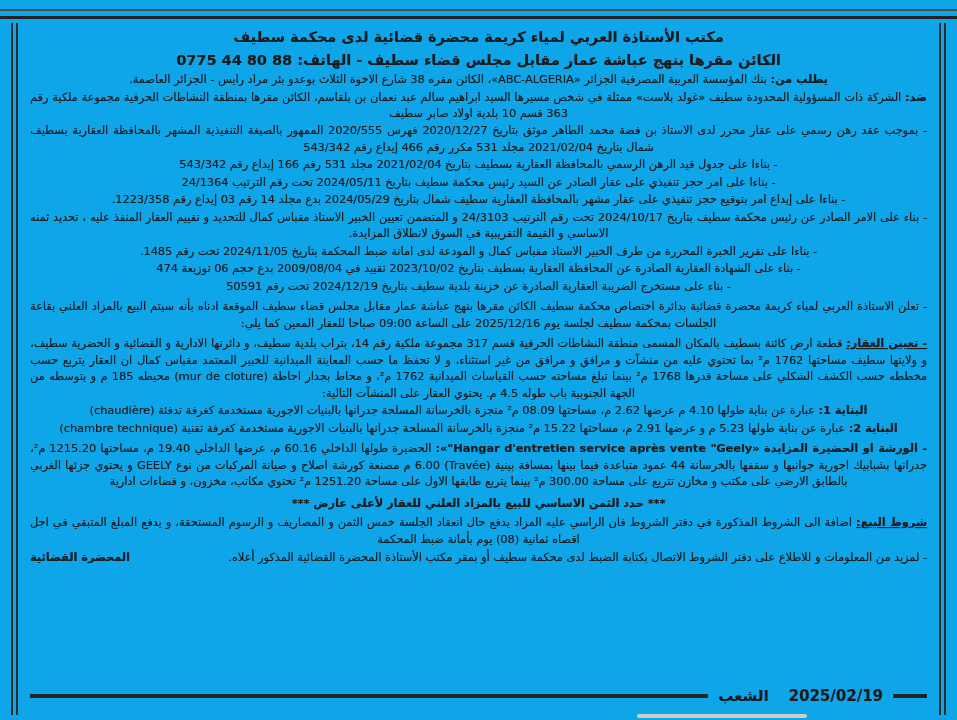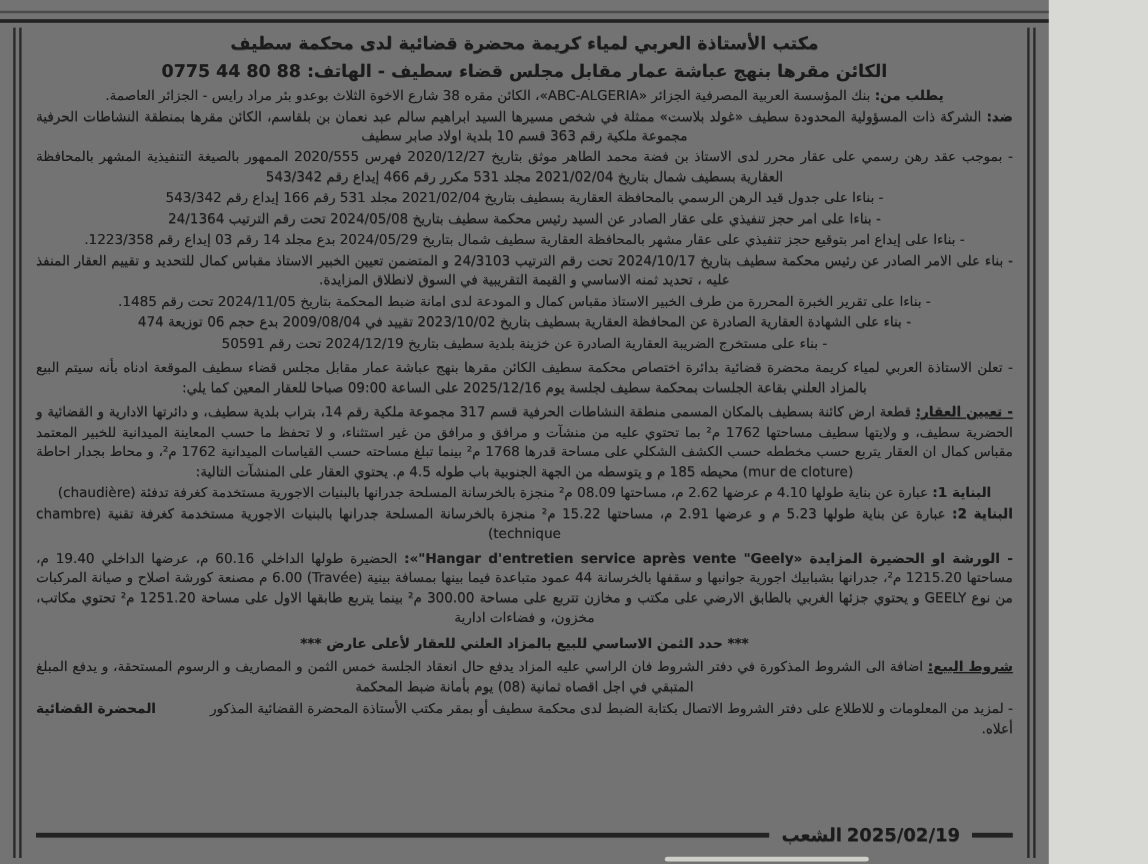--- a/index.html
+++ b/index.html
@@ -1,18 +1,18 @@
 <!DOCTYPE html>
 <html lang="ar"><head>
 <meta charset="utf-8">
 <style>
   html,body{margin:0;padding:0;background:#d8d8d4;}
   .page{
-    width:874px;height:720px;position:relative;overflow:hidden;
-    background:#737373;color:#1b1b1b;
+    width:957px;height:720px;position:relative;overflow:hidden;
+    background:#0ea5e9;color:#1b1b1b;
     font-family:"DejaVu Sans",sans-serif;
     direction:rtl;
     text-shadow:0.25px 0.25px 0.2px rgba(20,20,20,.45);
   }
   .rule-thin{position:absolute;top:9px;left:0;right:0;height:2px;background:#4a4a4a;}
   .rule-thick{position:absolute;top:16px;left:0;right:0;height:3px;background:#232323;}
   .frame{
     position:absolute;top:23px;left:11px;right:11px;bottom:5px;
     border-left:7px double #2b2b2b;border-right:7px double #2b2b2b;
     padding:4px 12px 0 12px;display:flex;flex-direction:column;overflow:hidden;
@@ -28,21 +28,21 @@
   .p{margin:1px 0;text-align:justify;text-align-last:center;}
   .p .lbl{font-weight:bold;}
   .p .lbl.u{text-decoration:underline;}
   .p.center-line{text-align:left;text-align-last:center;font-weight:bold;margin:5px 0 3px;}
   .p.mt{margin-top:4px;}
   .closing-row{display:flex;justify-content:space-between;align-items:baseline;margin:2px 0 0;}
   .closing-row .sig{font-weight:bold;margin-right:37px;white-space:nowrap;}
   .footer{direction:ltr;display:flex;align-items:center;gap:10px;margin-top:auto;margin-bottom:10px;}
   .footer-line{flex:1;height:4px;background:#232323;}
   .footer-line.short{flex:0 0 34px;}
-  .footer-text{font-weight:bold;font-size:15px;white-space:nowrap;display:flex;gap:4px;align-items:baseline;}
+  .footer-text{font-weight:bold;font-size:15px;white-space:nowrap;display:flex;gap:20px;align-items:baseline;}
   .scan-artifact{position:absolute;bottom:2px;right:150px;width:170px;height:4px;background:#cfcfca;border-radius:3px;}
 </style>
 </head>
 <body>
 
 <div class="page">
   <div class="rule-thin"></div>
   <div class="rule-thick"></div>
 
   <div class="frame">
@@ -68,21 +68,21 @@
 
       <div class="p">
         <span>- بموجب عقد رهن رسمي على عقار محرر لدى الاستاذ بن فضة محمد الطاهر موثق بتاريخ 2020/12/27 فهرس 2020/555 الممهور بالصيغة التنفيذية المشهر بالمحافظة العقارية بسطيف شمال بتاريخ 2021/02/04 مجلد 531 مكرر رقم 466 إيداع رقم 543/342</span>
       </div>
 
       <div class="p">
         <span>- بناءا على جدول قيد الرهن الرسمي بالمحافظة العقارية بسطيف بتاريخ 2021/02/04 مجلد 531 رقم 166 إيداع رقم 543/342</span>
       </div>
 
       <div class="p">
-        <span>- بناءا على امر حجز تنفيذي على عقار الصادر عن السيد رئيس محكمة سطيف بتاريخ 2024/05/08 تحت رقم الترتيب 24/1364</span>
+        <span>- بناءا على امر حجز تنفيذي على عقار الصادر عن السيد رئيس محكمة سطيف بتاريخ 2024/05/11 تحت رقم الترتيب 24/1364</span>
       </div>
 
       <div class="p">
         <span>- بناءا على إيداع امر بتوقيع حجز تنفيذي على عقار مشهر بالمحافظة العقارية سطيف شمال بتاريخ 2024/05/29 بدع مجلد 14 رقم 03 إيداع رقم 1223/358.</span>
       </div>
 
       <div class="p">
         <span>- بناء على الامر الصادر عن رئيس محكمة سطيف بتاريخ 2024/10/17 تحت رقم الترتيب 24/3103 و المتضمن تعيين الخبير الاستاذ مقباس كمال للتحديد و تقييم العقار المنفذ عليه ، تحديد ثمنه الاساسي و القيمة التقريبية في السوق لانطلاق المزايدة.</span>
       </div>
 

